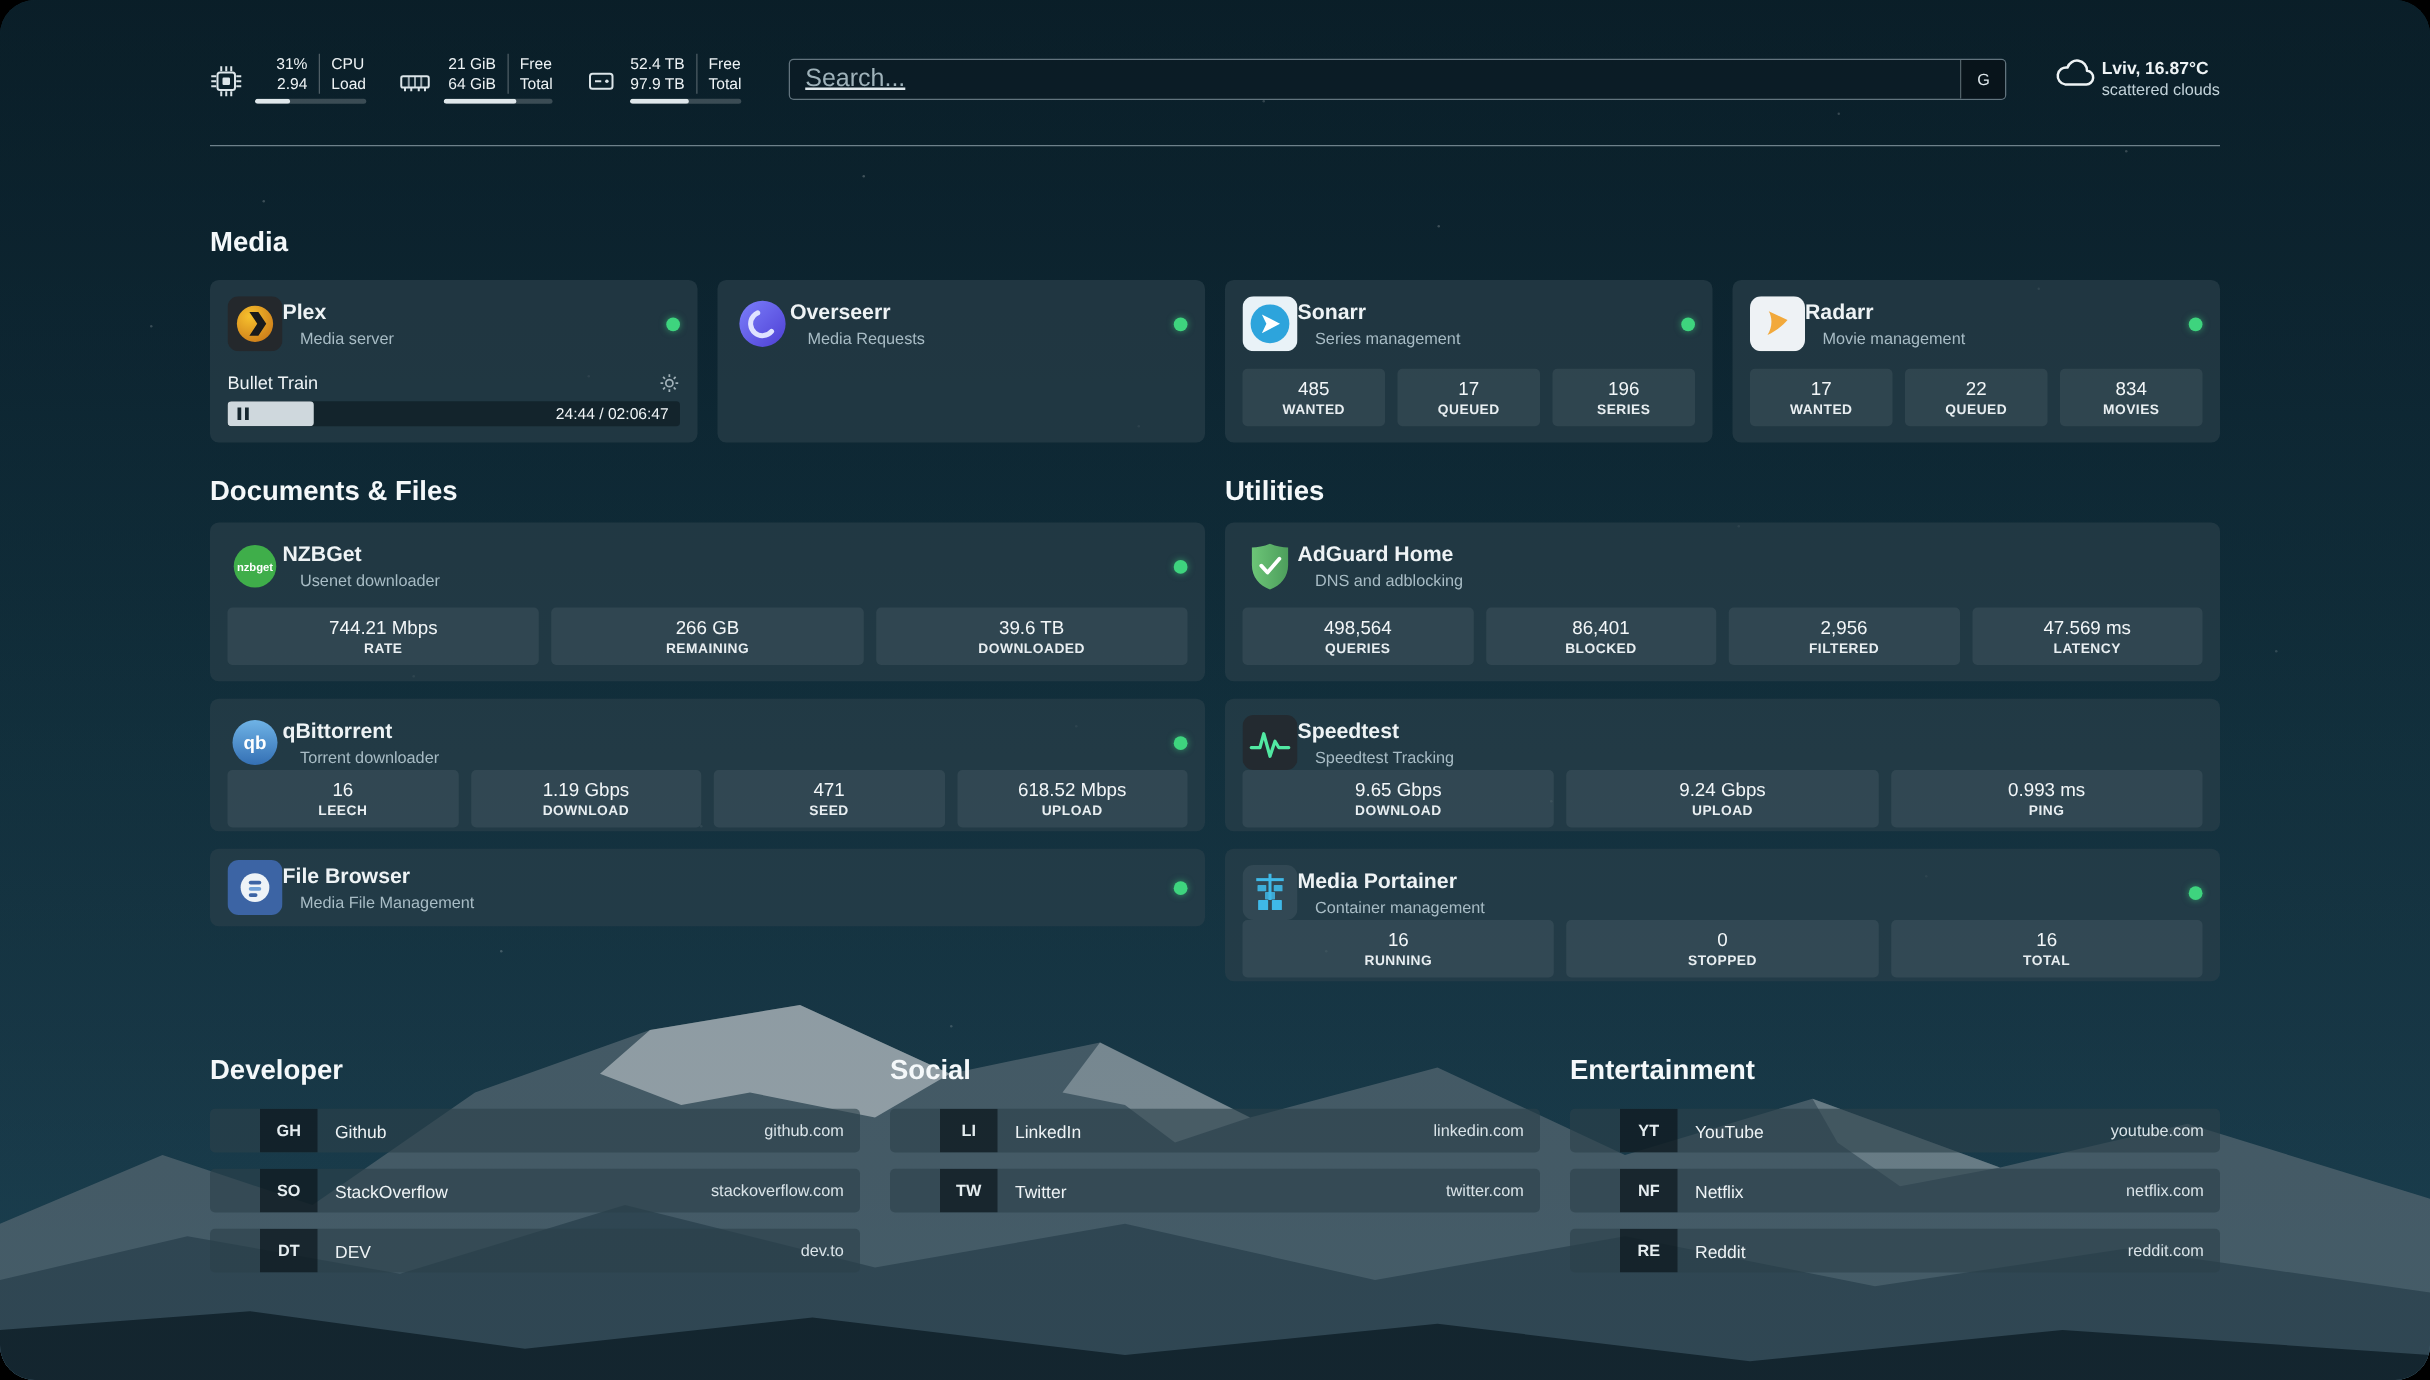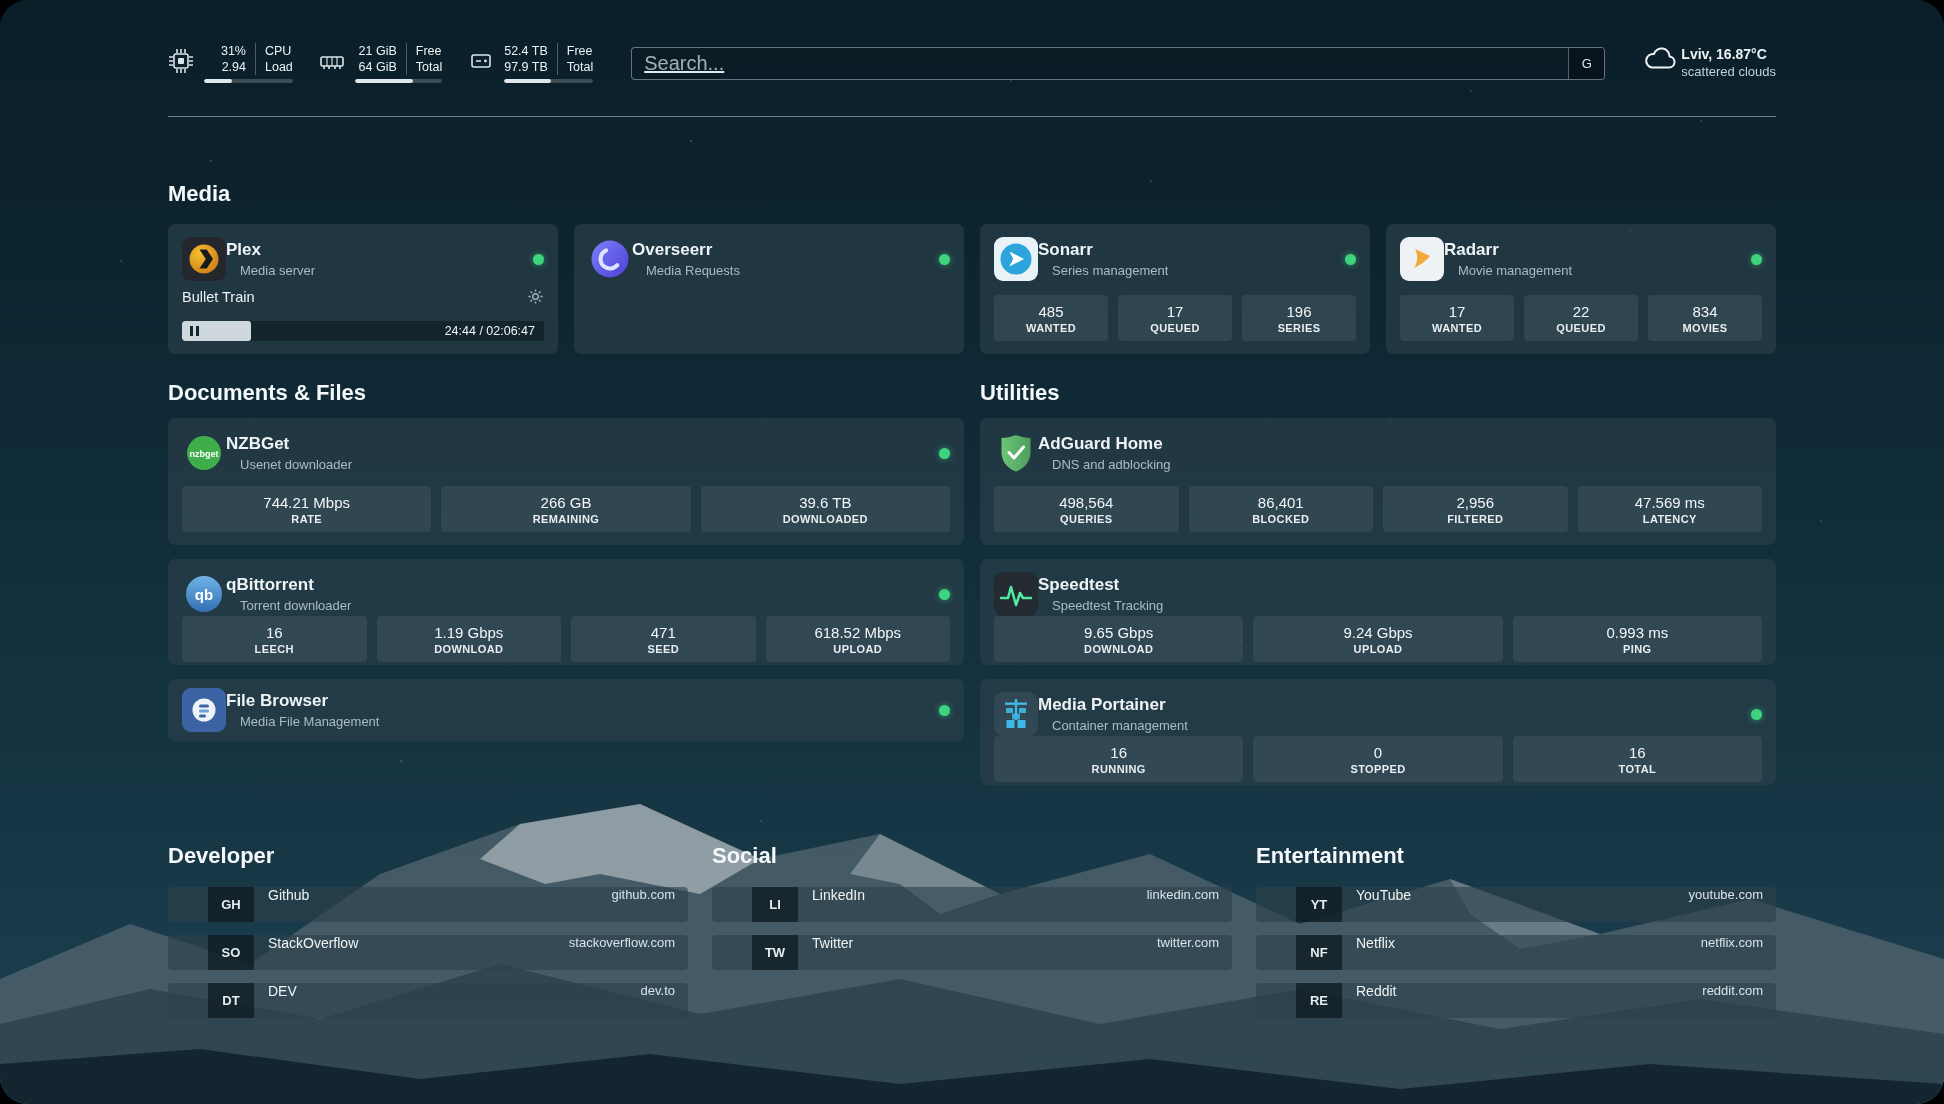--- a/index.html
+++ b/index.html
@@ -21,21 +21,21 @@
       1540px 700px 0 rgba(255,255,255,.13), 400px 760px 0 rgba(255,255,255,.20),
       760px 820px 0 rgba(255,255,255,.16), 1060px 760px 0 rgba(255,255,255,.14),
       1700px 120px 0 rgba(255,255,255,.18), 120px 260px 0 rgba(255,255,255,.18),
       1010px 80px 0 rgba(255,255,255,.16), 1470px 90px 0 rgba(255,255,255,.18); }
 
   .content { position:absolute; inset:0; padding:34px 168px 0; display:flex; flex-direction:column; }
 
   
   .topbar { display:flex; align-items:center; height:58px; }
   .sys { display:flex; gap:26px; align-items:center; }
-  .mon { display:flex; gap:10px; align-items:center; }
+  .mon { display:flex; gap:10px; align-items:flex-end; }
   .mon-body { display:flex; flex-direction:column; gap:4px; }
   .mon-rows { display:flex; gap:9px; font-size:12.5px; line-height:1.3; }
   .mon-col { display:flex; flex-direction:column; }
   .mon-col.vals { align-items:flex-end; min-width:42px; }
   .mon-sep { width:1px; background:rgba(255,255,255,.28); }
   .mon-bar { height:4px; border-radius:2px; background:rgba(255,255,255,.2); overflow:hidden; }
   .mon-bar i { display:block; height:100%; background:#dfe7eb; border-radius:2px; }
 
   .search { flex:1; display:flex; align-items:stretch; height:33px; margin:0 38px;
             border:1px solid rgba(170,190,200,.55); border-radius:4px;
@@ -74,36 +74,36 @@
   .svc-name { font-size:17px; font-weight:700; line-height:1.2; }
   .svc-sub { font-size:13px; color:#a8bcc5; margin-top:2px;margin-left:14px; }
   .dot { width:11px; height:11px; border-radius:50%; margin-left:auto; background:#3ed47e;
          box-shadow:0 0 6px rgba(62,212,126,.6); }
   .stats { display:flex; gap:10px; margin-top:auto; }
   .stat { flex:1; height:46px; background:rgba(255,255,255,.07); border-radius:4px;
           display:flex; flex-direction:column; align-items:center; justify-content:center; gap:2px; }
   .stat-value { font-size:15px; color:#f2f6f8; }
   .stat-label { font-size:11px; font-weight:700; letter-spacing:.4px; color:#e8eef1; }
 
-  .np { margin-top:auto; display:flex; flex-direction:column; gap:16px; }
+  .np { margin-top:auto; display:flex; flex-direction:column; gap:6px; }
   .np-top { display:flex; align-items:center; font-size:14.5px; }
   .gear { margin-left:auto; cursor:pointer; opacity:.85; display:flex; }
   .np-bar { position:relative; height:20px; border-radius:3px; background:rgba(10,22,28,.55);
             overflow:hidden; cursor:pointer; }
   .np-fill { position:absolute; left:0; top:0; bottom:0; background:#cfd8dd; border-radius:3px; }
   .pause { position:absolute; left:8px; top:5px; display:flex; gap:2.5px; }
   .pause i { width:3px; height:10px; background:#16262e; }
   .np-time { position:absolute; right:9px; top:0; bottom:0; display:flex; align-items:center;
              font-size:12.5px; color:#f0f5f7; }
 
   
   .bm-heads { display:grid; grid-template-columns:repeat(3,1fr); gap:24px; margin-top:58px; }
   .bm-grid { display:grid; grid-template-columns:repeat(3,1fr); gap:24px; margin-top:18px; align-items:start; }
   .bm-col { display:flex; flex-direction:column; gap:13px; }
-  .bm-row { display:flex; align-items:flex-start; height:35px; border-radius:4px;
+  .bm-row { display:flex; align-items:center; height:35px; border-radius:4px;
             background:rgba(44,64,74,.62); overflow:hidden; cursor:pointer;padding-left:40px; }
   .bm-abbr { width:46px; align-self:stretch; background:rgba(9,19,26,.66); display:flex;
              align-items:center; justify-content:center; font-size:13px; font-weight:700; color:#e4ecef; }
   .bm-name { margin-left:14px; font-size:14px; }
   .bm-url { margin-left:auto; margin-right:13px; font-size:13px; color:#d9e3e8; }
 </style>
 </head>
 <body>
 
 <div class="page">

